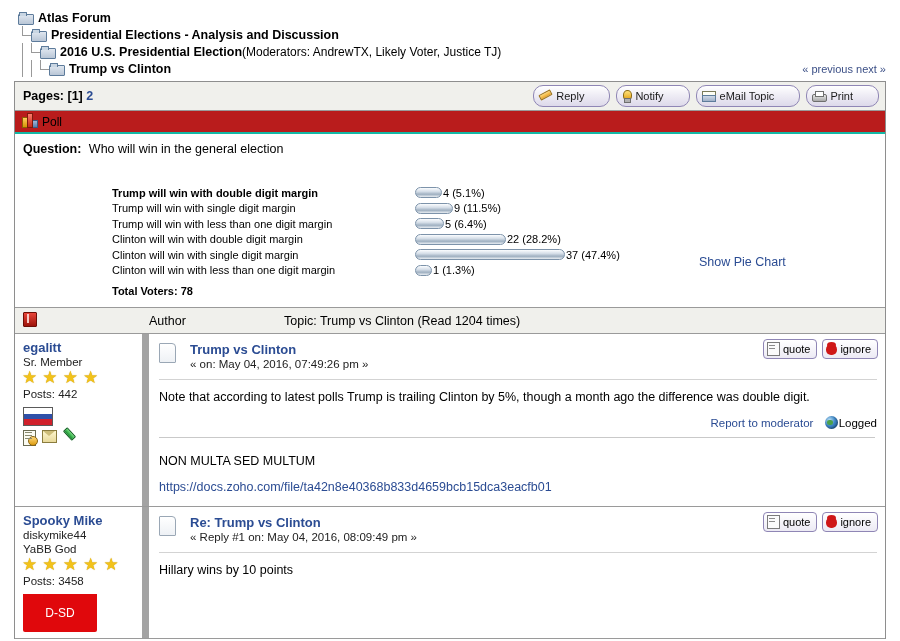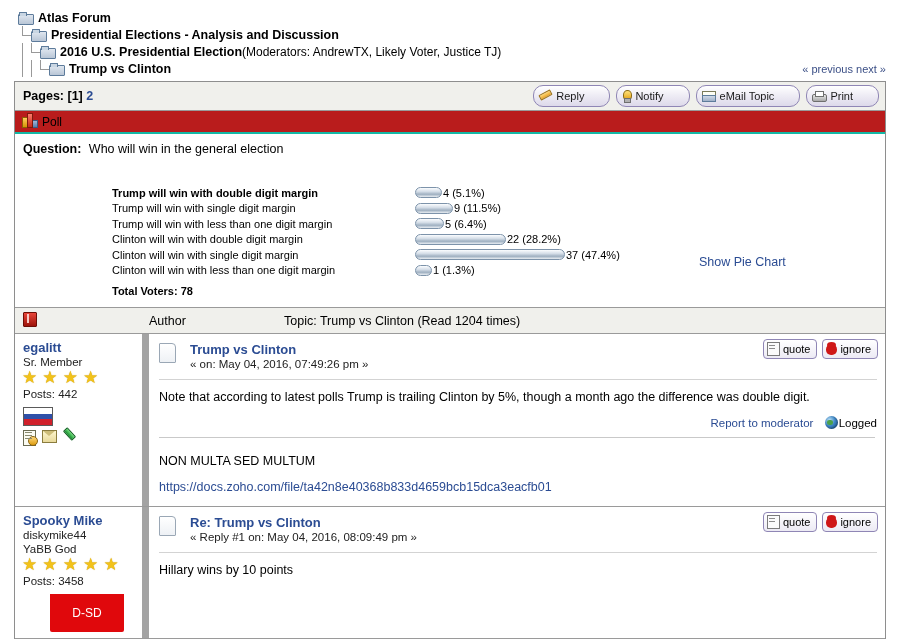--- a/index.html
+++ b/index.html
@@ -335,21 +335,20 @@
     border:1px solid #0a5c1c;transform:rotate(48deg);border-radius:1px;
   }
   .badge-dsd {
     width: 74px; height: 38px;
     margin-top: 5px;
     background: #e0080c;
     color: #ffffff;
     font-size: 12px;
     display: flex; align-items: center; justify-content: center;
     border-radius: 0 0 2px 2px;
-    margin-left: 27px;
   }
 
   .post-main { flex: 1; min-width: 0; padding: 0; }
   .post-head {
     display: flex;
     align-items: flex-start;
     padding: 8px 8px 0 10px;
     position: relative;
   }
   .g-doc {

